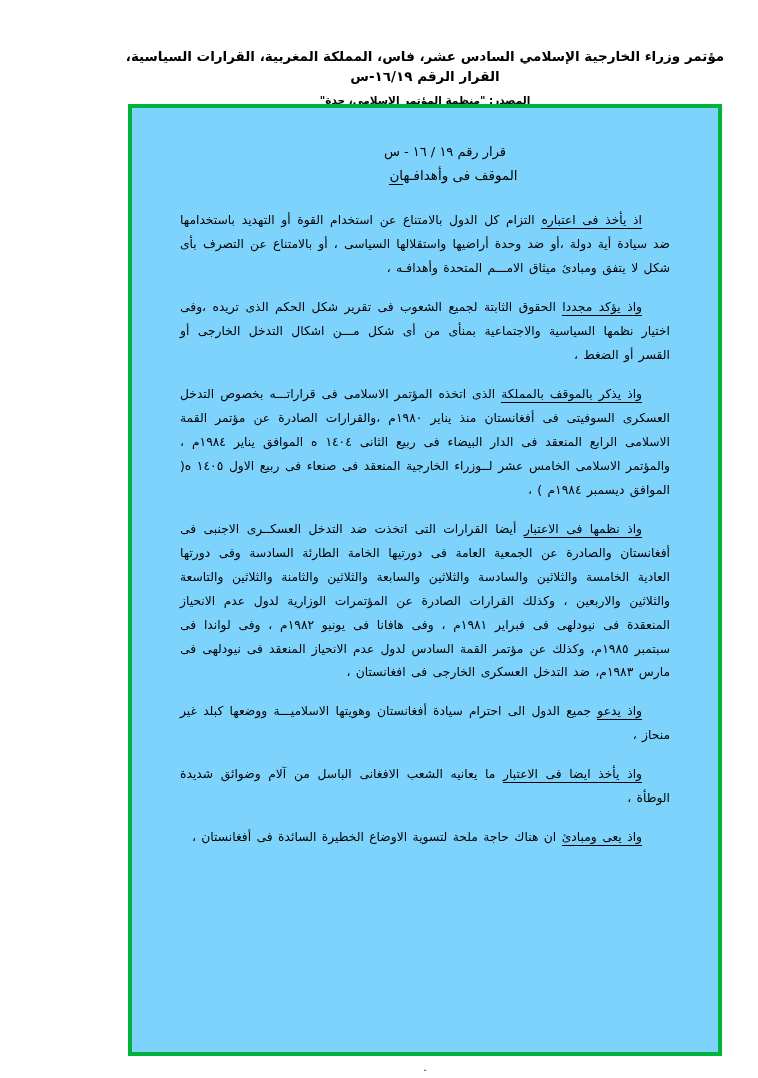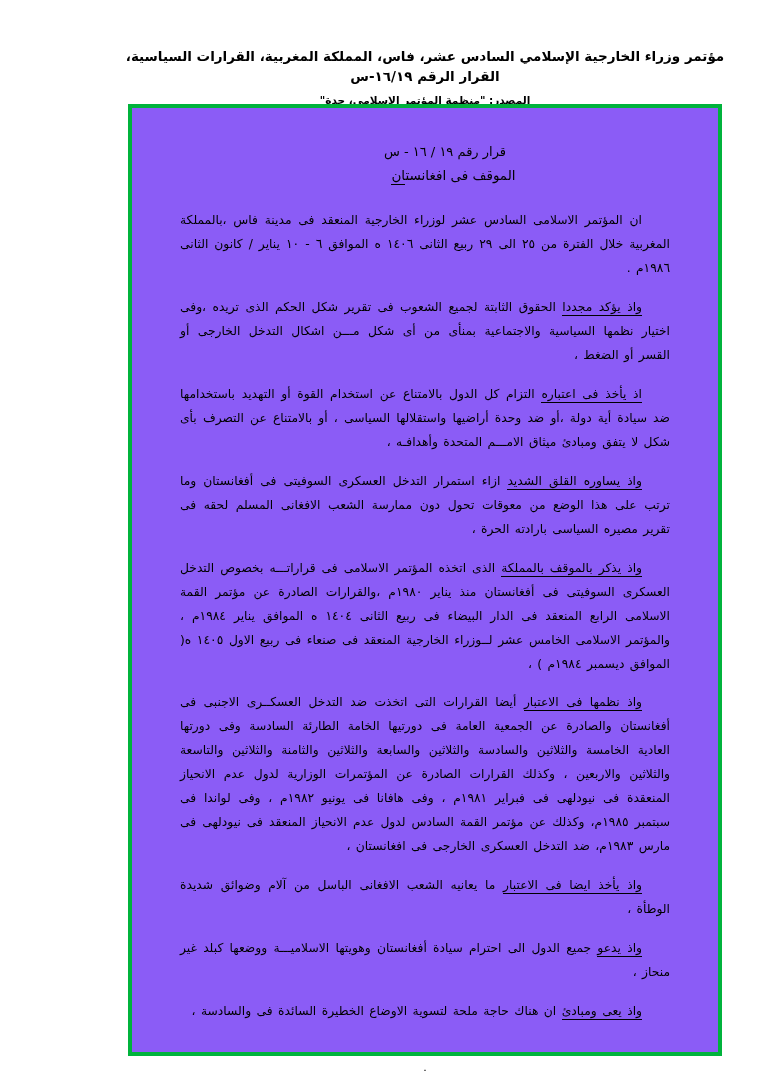--- a/index.html
+++ b/index.html
@@ -40,21 +40,21 @@
     margin-top: 7px;
   }
   .frame {
     position: absolute;
     top: 104px;
     right: 36px;
     left: 36px;
     bottom: 22px;
     border: 4px solid #00b33c;
     box-sizing: border-box;
-    background: #8b5cf6;
+    background: #7dd3fc;
   }
   .doc {
     position: absolute;
     top: 0; right: 0; left: 0; bottom: 0;
     padding: 22px 48px 10px 48px;
     box-sizing: border-box;
     overflow: hidden;
   }
   .decree-no {
     text-align: center;
@@ -112,67 +112,60 @@
     <div class="header-title">مؤتمر وزراء الخارجية الإسلامي السادس عشر، فاس، المملكة المغربية، القرارات السياسية، القرار الرقم ١٦/١٩-س</div>
     <div class="header-source">المصدر: "منظمة المؤتمر الإسلامي، جدة"</div>
   </div>
 
   <div class="frame">
     <div class="doc">
 
       <div class="decree-no">قرار رقم ١٩ / ١٦ - س</div>
 
       <div class="decree-subject">
-        <span>الموقف فى افغانست</span><span class="underline-tail">ان</span>
+        <span>الموقف فى وأهدافـه</span><span class="underline-tail">ان</span>
       </div>
 
       <div class="body-block">
 
+
         <p class="para">
-          <span>ان المؤتمر الاسلامى السادس عشر لوزراء الخارجية المنعقد فى مدينة فاس ،بالمملكة المغربية  خلال الفترة من ٢٥ الى ٢٩ ربيع الثانى ١٤٠٦ ه الموافق ٦ - ١٠ يناير / كانون الثانى ١٩٨٦م .</span>
+          <span class="u">اذ يأخذ فى اعتباره</span>
+          <span>التزام كل الدول بالامتناع عن استخدام القوة أو التهديد باستخدامها ضد سيادة أية دولة ،أو ضد وحدة أراضيها واستقلالها السياسى ، أو بالامتناع عن التصرف بأى شكل لا يتفق ومبادئ ميثاق الامـــم المتحدة وأهدافـه ،</span>
         </p>
 
         <p class="para">
           <span class="u">واذ يؤكد مجددا</span>
           <span>الحقوق الثابتة لجميع الشعوب فى تقرير شكل الحكم الذى تريده ،وفى اختيار نظمها السياسية والاجتماعية بمنأى من أى شكل مـــن اشكال التدخل الخارجى أو القسر أو الضغط ،</span>
         </p>
 
-        <p class="para">
-          <span class="u">اذ يأخذ فى اعتباره</span>
-          <span>التزام كل الدول بالامتناع عن استخدام القوة أو التهديد باستخدامها ضد سيادة أية دولة ،أو ضد وحدة أراضيها واستقلالها السياسى ، أو بالامتناع عن التصرف بأى شكل لا يتفق ومبادئ ميثاق الامـــم المتحدة وأهدافـه ،</span>
-        </p>
-
-        <p class="para">
-          <span class="u">واذ يساوره القلق الشديد</span>
-          <span>ازاء استمرار التدخل العسكرى السوفيتى فى أفغانستان وما ترتب على هذا الوضع من معوقات تحول دون ممارسة الشعب الافغانى المسلم لحقه فى تقرير مصيره السياسى بارادته الحرة ،</span>
-        </p>
 
         <p class="para">
           <span class="u">واذ يذكر بالموقف بالمملكة</span>
           <span>الذى اتخذه المؤتمر الاسلامى فى قراراتـــه بخصوص التدخل العسكرى السوفيتى فى أفغانستان منذ يناير ١٩٨٠م ،والقرارات الصادرة عن مؤتمر القمة الاسلامى الرابع المنعقد فى الدار البيضاء فى ربيع الثانى ١٤٠٤ ه الموافق يناير ١٩٨٤م ، والمؤتمر الاسلامى الخامس عشر لــوزراء الخارجية المنعقد فى صنعاء فى ربيع الاول ١٤٠٥ ه( الموافق ديسمبر ١٩٨٤م ) ،</span>
         </p>
 
         <p class="para">
           <span class="u">واذ نظمها فى الاعتبار</span>
           <span>أيضا القرارات التى اتخذت ضد التدخل العسكــرى الاجنبى فى أفغانستان والصادرة عن الجمعية العامة فى دورتيها الخامة الطارئة السادسة وفى دورتها العادية الخامسة والثلاثين والسادسة والثلاثين والسابعة والثلاثين والثامنة والثلاثين والتاسعة والثلاثين والاربعين ، وكذلك القرارات الصادرة عن المؤتمرات الوزارية لدول عدم الانحياز المنعقدة فى نيودلهى فى فبراير ١٩٨١م ، وفى هافانا فى يونيو ١٩٨٢م ، وفى لواندا فى سبتمبر ١٩٨٥م، وكذلك عن مؤتمر القمة السادس لدول عدم الانحياز المنعقد فى نيودلهى فى مارس ١٩٨٣م، ضد التدخل العسكرى الخارجى فى افغانستان ،</span>
         </p>
 
         <p class="para">
+          <span class="u">واذ يدعو</span>
+          <span>جميع الدول الى احترام سيادة أفغانستان وهويتها الاسلاميـــة ووضعها كبلد غير منحاز ،</span>
+        </p>
+
+        <p class="para">
           <span class="u">واذ يأخذ ايضا فى الاعتبار</span>
           <span>ما يعانيه الشعب الافغانى الباسل من آلام وضوائق شديدة الوطأة ،</span>
         </p>
 
         <p class="para">
-          <span class="u">واذ يدعو</span>
-          <span>جميع الدول الى احترام سيادة أفغانستان وهويتها الاسلاميـــة ووضعها كبلد غير منحاز ،</span>
-        </p>
-
-        <p class="para">
           <span class="u">واذ يعى ومبادئ</span>
-          <span>ان هناك حاجة ملحة لتسوية الاوضاع الخطيرة السائدة فى والسادسة ،</span>
+          <span>ان هناك حاجة ملحة لتسوية الاوضاع الخطيرة السائدة فى أفغانستان ،</span>
         </p>
 
       </div>
     </div>
   </div>
 
   <div class="footer-dot">.</div>
 </div>
 
 </body></html>

